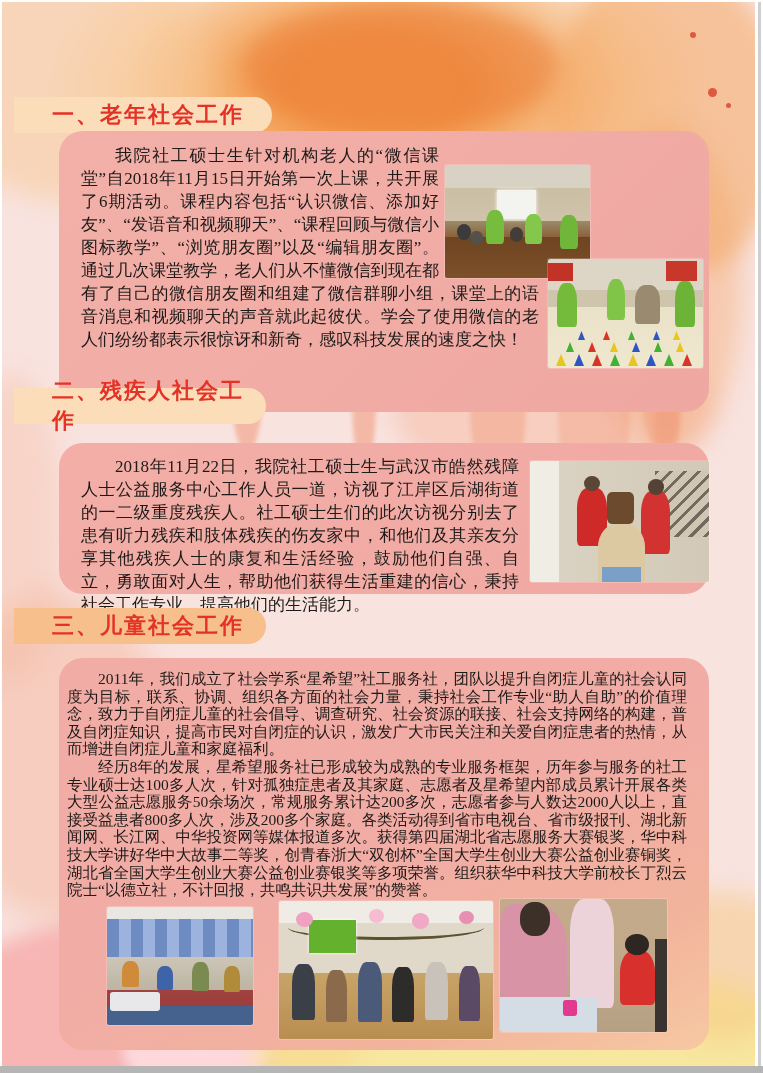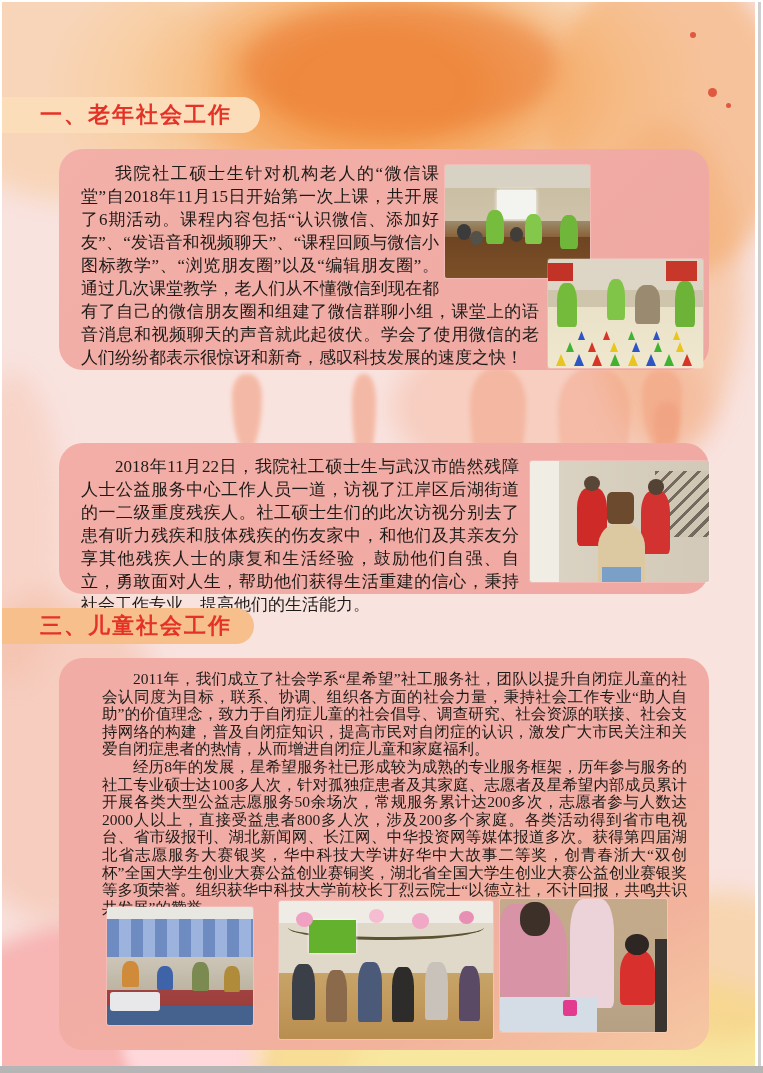--- a/index.html
+++ b/index.html
@@ -32,40 +32,40 @@
   .d2{left:350px;top:372px;width:24px;height:96px;}
   .d3{left:468px;top:366px;width:56px;height:128px;background:rgba(240,152,118,.42);}
   .d4{left:556px;top:366px;width:72px;height:150px;background:rgba(240,152,118,.35);}
   .d5{left:640px;top:368px;width:40px;height:82px;background:rgba(240,152,118,.4);}
   .d6{left:652px;top:400px;width:26px;height:62px;background:rgba(240,152,118,.45);}
   
   .poster-title{position:absolute;left:0;top:28px;width:100%;text-align:center;z-index:3;
     font-size:37px;font-weight:bold;letter-spacing:2px;color:#e60012;
     text-shadow:2px 2px 1px rgba(130,10,0,.35);}
   
-  .bar{position:absolute;left:0;height:36px;border-radius:0 18px 18px 0;z-index:2;
+  .bar{position:absolute;left:12px;height:36px;border-radius:0 18px 18px 0;z-index:2;
        display:flex;align-items:center;padding-left:38px;box-sizing:border-box;}
   .bar-1{top:95px;width:258px;background:#fbddba;}
   .bar-2{top:386px;width:252px;background:#fbddba;}
   .bar-3{top:606px;width:252px;background:#f6bf8b;}
   .bar .hd{font-size:22px;font-weight:bold;color:#e53227;letter-spacing:2px;}
   
   .box{position:absolute;left:57px;width:650px;border-radius:24px;z-index:2;box-sizing:border-box;}
-  .box-1{top:147px;height:221px;background:linear-gradient(135deg,#f2b0a9,#efa8a1);}
+  .box-1{top:129px;height:281px;background:linear-gradient(135deg,#f2b0a9,#efa8a1);}
   .box-2{top:441px;height:151px;background:linear-gradient(135deg,#f2aea7,#f0a9a2);}
   .box-3{top:656px;height:392px;background:linear-gradient(155deg,#f1aca5 50%,#f2b39c 78%,#f6c8a2 100%);}
   .txt{margin:0;color:#1e1a18;text-align:justify;text-indent:2em;
        font-family:"Liberation Serif","DejaVu Serif",serif;}
   .inner-1{padding:13px 18px 0 22px;}
   .inner-1 .txt{font-size:17px;line-height:23px;}
   .fl-a{float:right;width:252px;height:120px;}
   .fl-b{float:right;clear:right;width:152px;height:104px;}
   .inner-2{padding:12px 190px 0 22px;}
   .inner-2 .txt{font-size:17px;line-height:23px;}
-  .inner-3{padding:12px 22px 0 22px;margin-left:21px;}
+  .inner-3{padding:12px 22px 0 8px;}
   .inner-3 .txt{font-size:15.5px;line-height:17.6px;}
   
   .ph{position:absolute;overflow:hidden;border-radius:2px;z-index:4;
       box-shadow:0 0 0 1px rgba(255,255,255,.2);}
   .ph i{position:absolute;display:block;}
   #ph1{left:443px;top:163px;width:145px;height:113px;
     background:linear-gradient(180deg,#d8d2c4 0%,#d8d2c4 20%,#cabea3 20%,#cfc3ab 50%,#9a8a6a 50%,#8a6138 64%,#6e4422 64%,#7c5028 100%);}
   #ph1 .scr{left:36%;top:22%;width:27%;height:26%;background:#f3f4ef;box-shadow:0 0 4px #fff;}
   #ph1 .v1{left:28%;top:40%;width:13%;height:30%;background:#76bd3d;border-radius:40% 40% 15% 15%;}
   #ph1 .v2{left:55%;top:43%;width:12%;height:27%;background:#83c84b;border-radius:40% 40% 15% 15%;}
@@ -200,20 +200,23 @@
         <polygon points="106,34 114,34 110,24" fill="#43b234"></polygon>
         <polygon points="128,34 136,34 132,24" fill="#e8c51f"></polygon>
         <polygon points="30,22 37,22 33.5,13" fill="#2e55c4"></polygon>
         <polygon points="55,22 62,22 58.5,13" fill="#d83428"></polygon>
         <polygon points="80,22 87,22 83.5,13" fill="#43b234"></polygon>
         <polygon points="105,22 112,22 108.5,13" fill="#2e55c4"></polygon>
         <polygon points="125,22 132,22 128.5,13" fill="#e8c51f"></polygon>
       </svg>
     </div>
 
+    <div class="bar bar-2">
+      <span class="hd">二、残疾人社会工作</span>
+    </div>
     <div class="box box-2">
       <div class="inner-2">
         <p class="txt">2018年11月22日，我院社工硕士生与武汉市皓然残障人士公益服务中心工作人员一道，访视了江岸区后湖街道的一二级重度残疾人。社工硕士生们的此次访视分别去了患有听力残疾和肢体残疾的伤友家中，和他们及其亲友分享其他残疾人士的康复和生活经验，鼓励他们自强、自立，勇敢面对人生，帮助他们获得生活重建的信心，秉持社会工作专业，提高他们的生活能力。</p>
       </div>
     </div>
     <div class="ph" id="ph3">
       <i class="str"></i>
       <i class="r1"></i>
       <i class="r2"></i>
       <i class="h1"></i>

